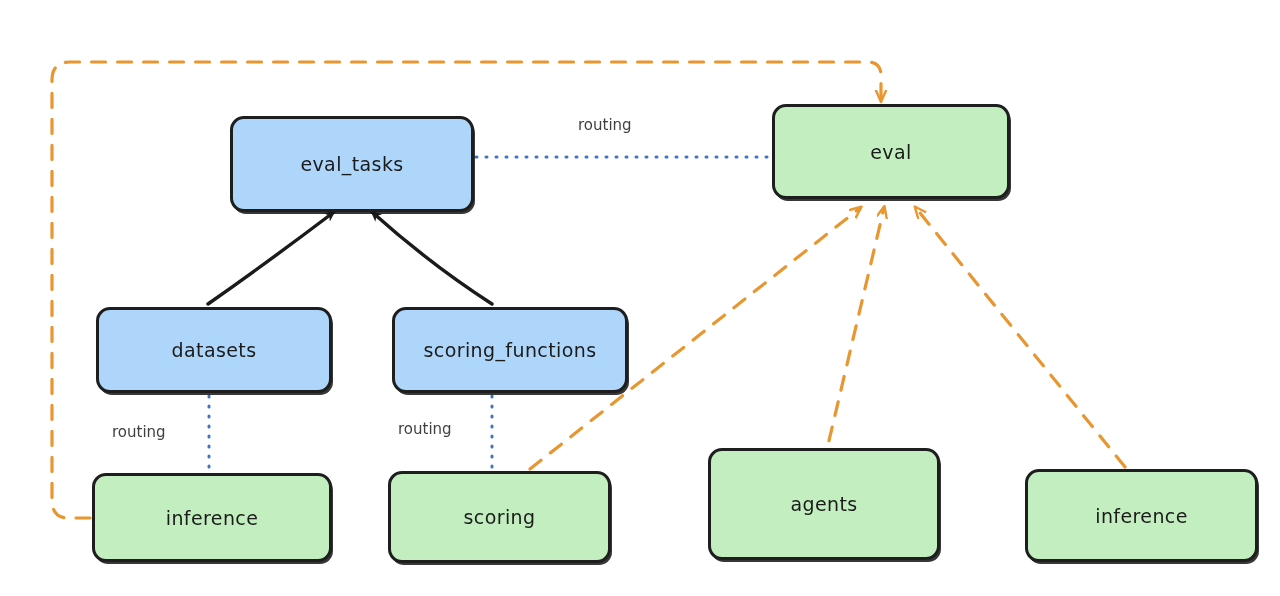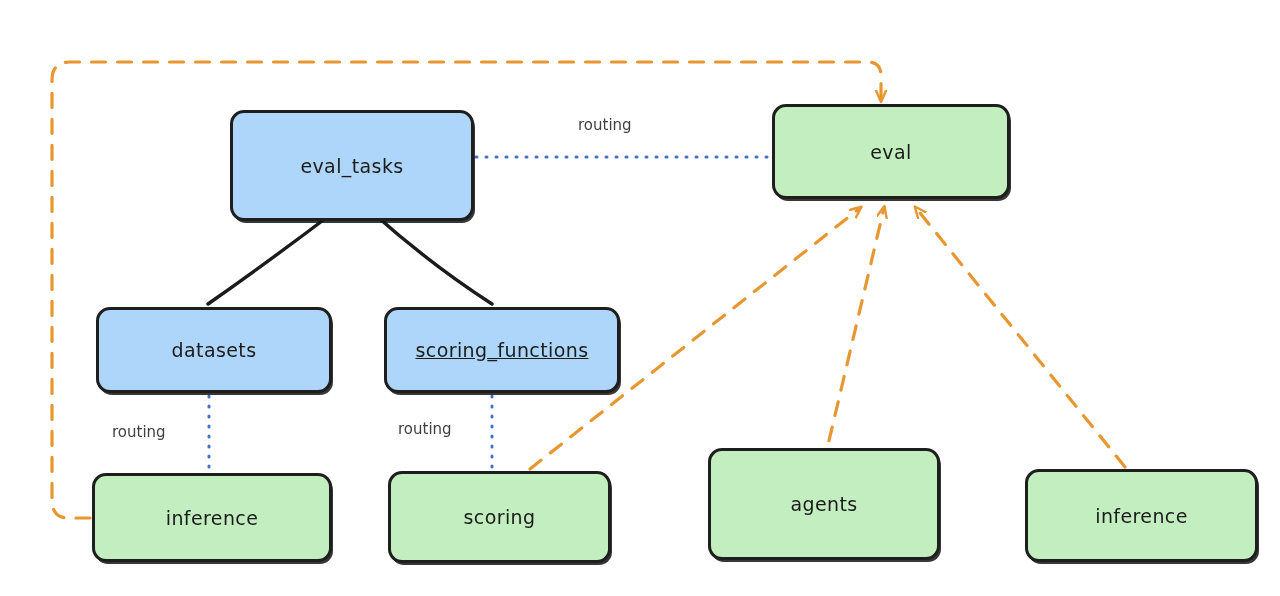--- a/index.html
+++ b/index.html
@@ -79,33 +79,33 @@
 
     <path d="M90,518 L68,518 Q52,518 52,500 L52,80 Q52,62 70,62 L868,62 Q882,62 881,78 L881,100" fill="none" stroke="#e8962f" stroke-width="3.2" stroke-linecap="round" stroke-dasharray="14 12" marker-end="url(#arrow-orange)"></path>
 
     <path d="M530,469 L860,208" fill="none" stroke="#e8962f" stroke-width="3.2" stroke-linecap="round" stroke-dasharray="14 12" marker-end="url(#arrow-orange)"></path>
 
     <path d="M823,466 L884,208" fill="none" stroke="#e8962f" stroke-width="3.2" stroke-linecap="round" stroke-dasharray="14 12" marker-end="url(#arrow-orange)"></path>
 
     <path d="M1125,467 L916,208" fill="none" stroke="#e8962f" stroke-width="3.2" stroke-linecap="round" stroke-dasharray="14 12" marker-end="url(#arrow-orange)"></path>
   </svg>
 
-  <div class="node blue" style="left:230px; top:110px; width:244px; height:111px;">
+  <div class="node blue" style="left:230px; top:116px; width:244px; height:96px;">
     <span class="node-label">eval_tasks</span>
   </div>
 
   <div class="node green" style="left:772px; top:104px; width:238px; height:95px;">
     <span class="node-label">eval</span>
   </div>
 
   <div class="node blue" style="left:96px; top:307px; width:236px; height:86px;">
     <span class="node-label">datasets</span>
   </div>
 
-  <div class="node blue" style="left:384px; top:307px; width:236px; height:86px;text-decoration:underline;">
+  <div class="node blue" style="left:392px; top:307px; width:236px; height:86px;">
     <span class="node-label">scoring_functions</span>
   </div>
 
   <div class="node green" style="left:92px; top:473px; width:240px; height:89px;">
     <span class="node-label">inference</span>
   </div>
 
   <div class="node green" style="left:388px; top:471px; width:223px; height:92px;">
     <span class="node-label">scoring</span>
   </div>

